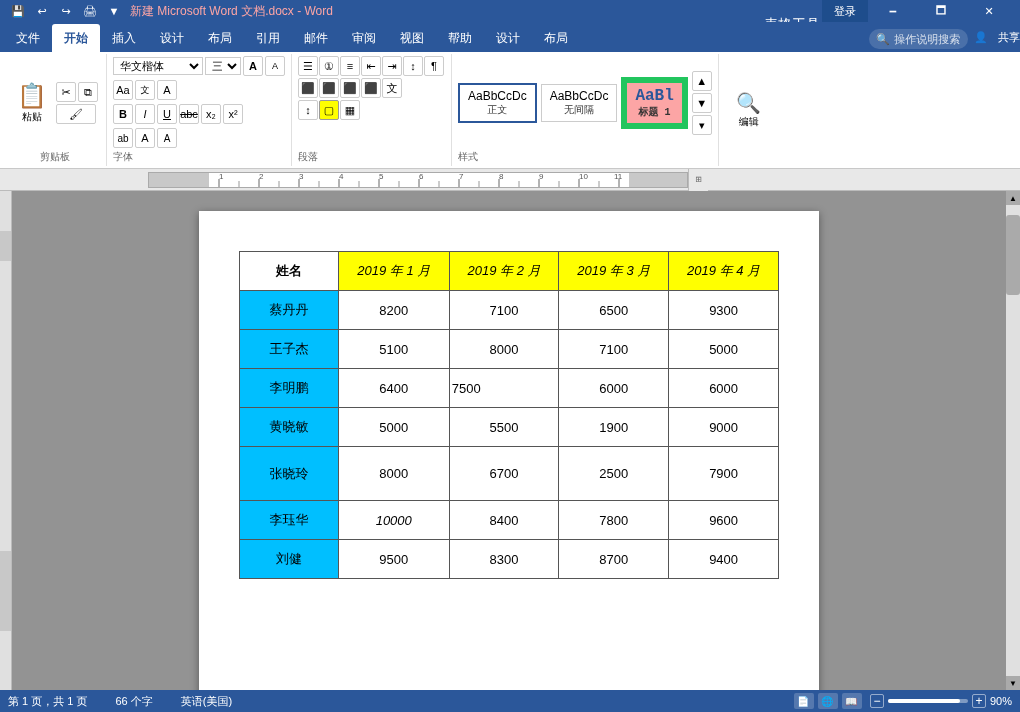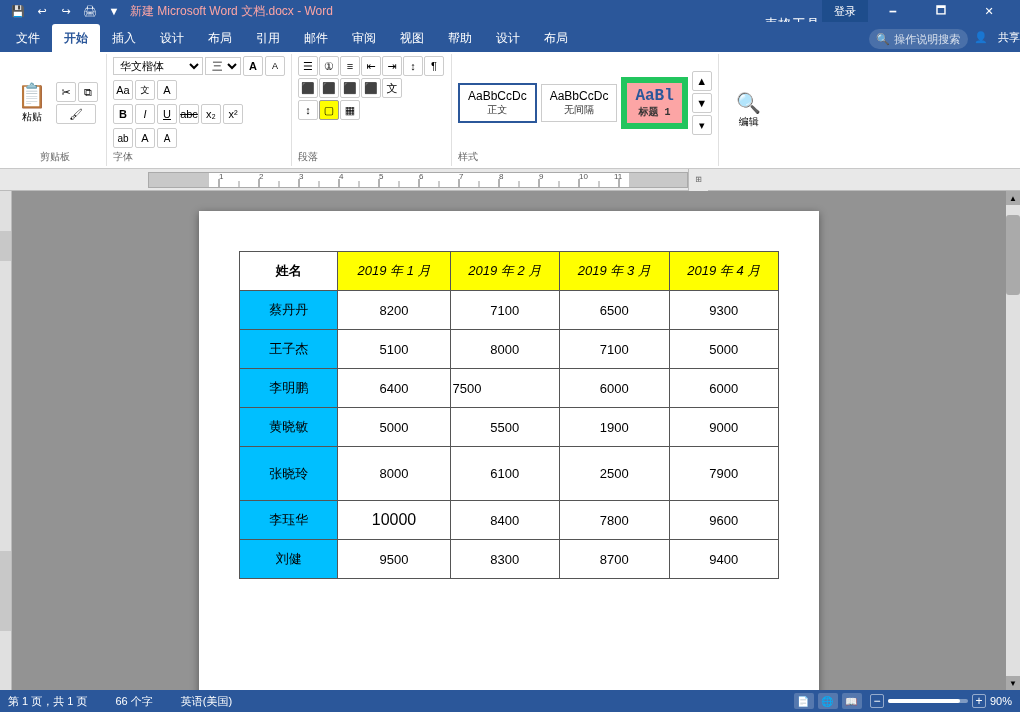--- a/index.html
+++ b/index.html
@@ -381,27 +381,27 @@
               <tr>
                 <td style="border: 1px solid rgb(85, 85, 85); padding: 10px 14px; text-align: center; font-size: 13px; background: rgb(0, 191, 255);">黄晓敏</td>
                 <td style="border: 1px solid rgb(85, 85, 85); padding: 10px 14px; text-align: center; font-size: 13px; background: white;">5000</td>
                 <td style="border: 1px solid rgb(85, 85, 85); padding: 10px 14px; text-align: center; font-size: 13px; background: white;">5500</td>
                 <td style="border: 1px solid rgb(85, 85, 85); padding: 10px 14px; text-align: center; font-size: 13px; background: white;">1900</td>
                 <td style="border: 1px solid rgb(85, 85, 85); padding: 10px 14px; text-align: center; font-size: 13px; background: white;">9000</td>
               </tr>
               <tr>
                 <td style="border: 1px solid rgb(85, 85, 85); padding: 10px 14px; text-align: center; font-size: 13px; background: rgb(0, 191, 255);">张晓玲</td>
                 <td style="border: 1px solid rgb(85, 85, 85); padding: 10px 14px; text-align: center; font-size: 13px; background: white;">8000</td>
-                <td style="border: 1px solid rgb(85, 85, 85); padding: 10px 14px; text-align: center; font-size: 13px; background: white;">6100</td>
+                <td style="border: 1px solid rgb(85, 85, 85); padding: 10px 14px; text-align: center; font-size: 13px; background: white;">6700</td>
                 <td style="border: 1px solid rgb(85, 85, 85); padding: 18px 14px; text-align: center; font-size: 13px; background: white;">2500</td>
                 <td style="border: 1px solid rgb(85, 85, 85); padding: 19px 14px; text-align: center; font-size: 13px; background: white;">7900</td>
               </tr>
               <tr>
                 <td style="border: 1px solid rgb(85, 85, 85); padding: 10px 14px; text-align: center; font-size: 13px; background: rgb(0, 191, 255);">李珏华</td>
-                <td style="border: 1px solid rgb(85, 85, 85); padding: 10px 14px; text-align: center; font-size: 16px; background: white;">10000</td>
+                <td style="border: 1px solid rgb(85, 85, 85); padding: 10px 14px; text-align: center; font-size: 13px; background: white; font-style: italic;">10000</td>
                 <td style="border: 1px solid rgb(85, 85, 85); padding: 10px 14px; text-align: center; font-size: 13px; background: white;">8400</td>
                 <td style="border: 1px solid rgb(85, 85, 85); padding: 10px 14px; text-align: center; font-size: 13px; background: white;">7800</td>
                 <td style="border: 1px solid rgb(85, 85, 85); padding: 10px 14px; text-align: center; font-size: 13px; background: white;">9600</td>
               </tr>
               <tr>
                 <td style="border: 1px solid rgb(85, 85, 85); padding: 10px 14px; text-align: center; font-size: 13px; background: rgb(0, 191, 255);">刘健</td>
                 <td style="border: 1px solid rgb(85, 85, 85); padding: 10px 14px; text-align: center; font-size: 13px; background: white;">9500</td>
                 <td style="border: 1px solid rgb(85, 85, 85); padding: 10px 14px; text-align: center; font-size: 13px; background: white;">8300</td>
                 <td style="border: 1px solid rgb(85, 85, 85); padding: 10px 14px; text-align: center; font-size: 13px; background: white;">8700</td>
                 <td style="border: 1px solid rgb(85, 85, 85); padding: 10px 14px; text-align: center; font-size: 13px; background: white;">9400</td>

